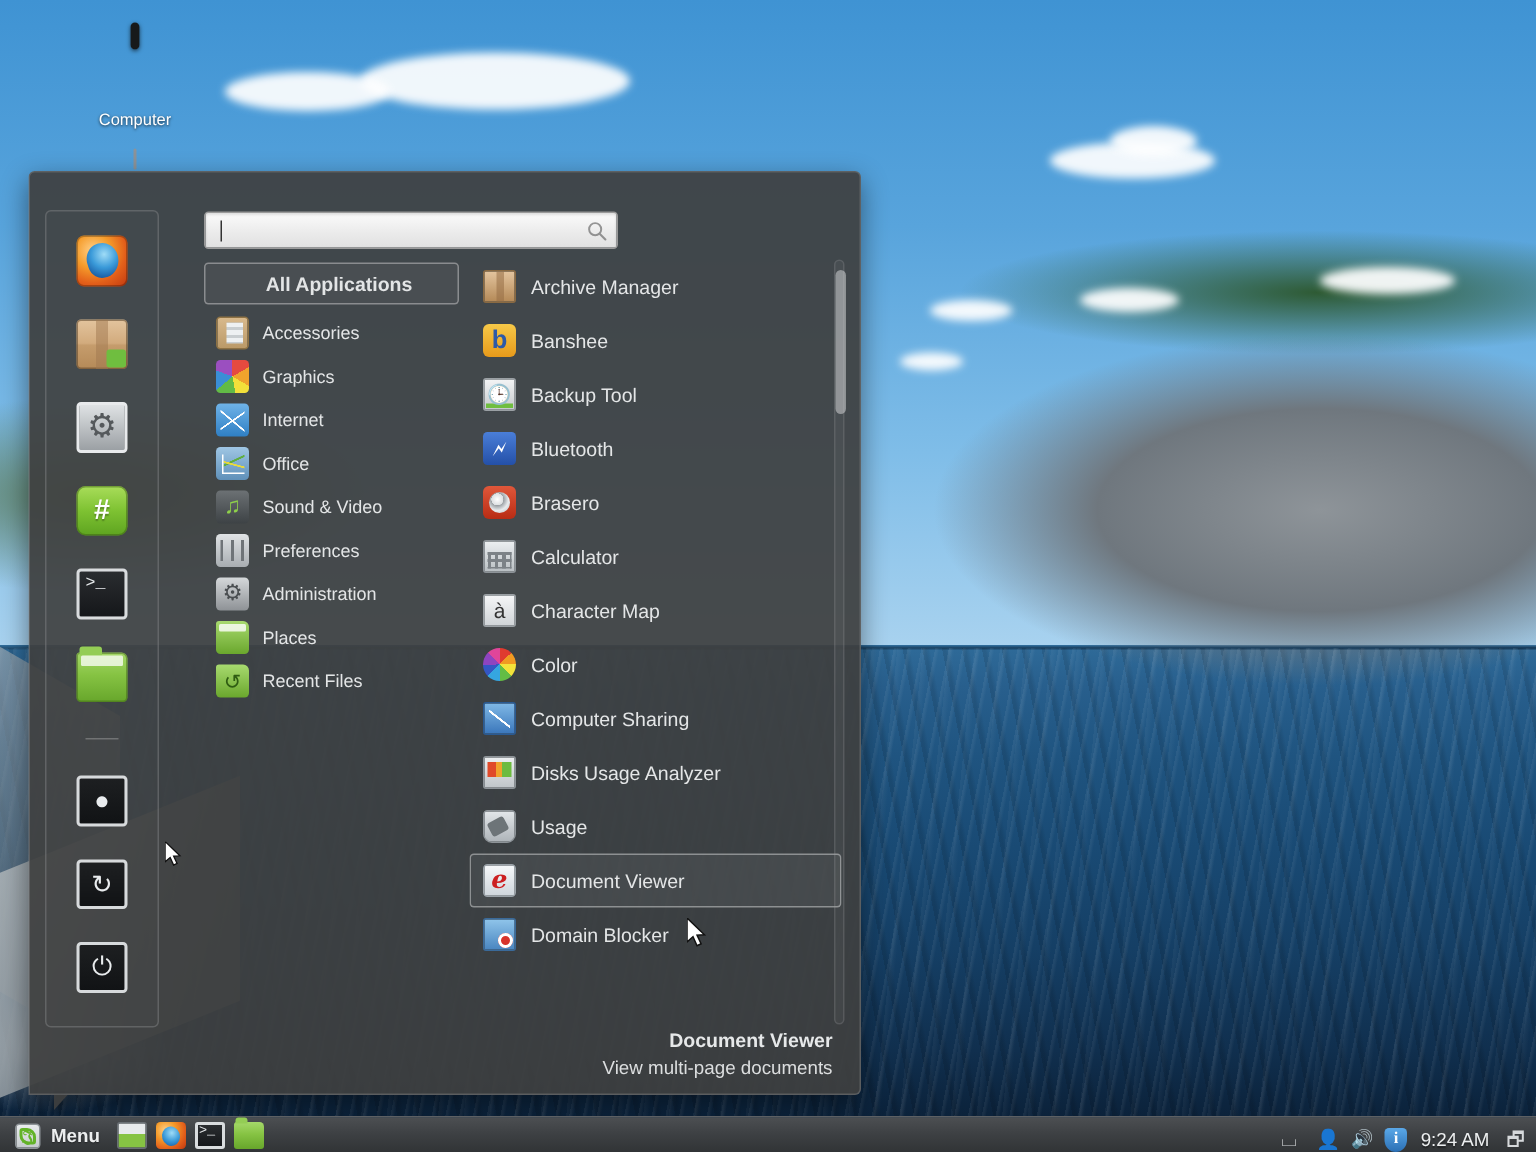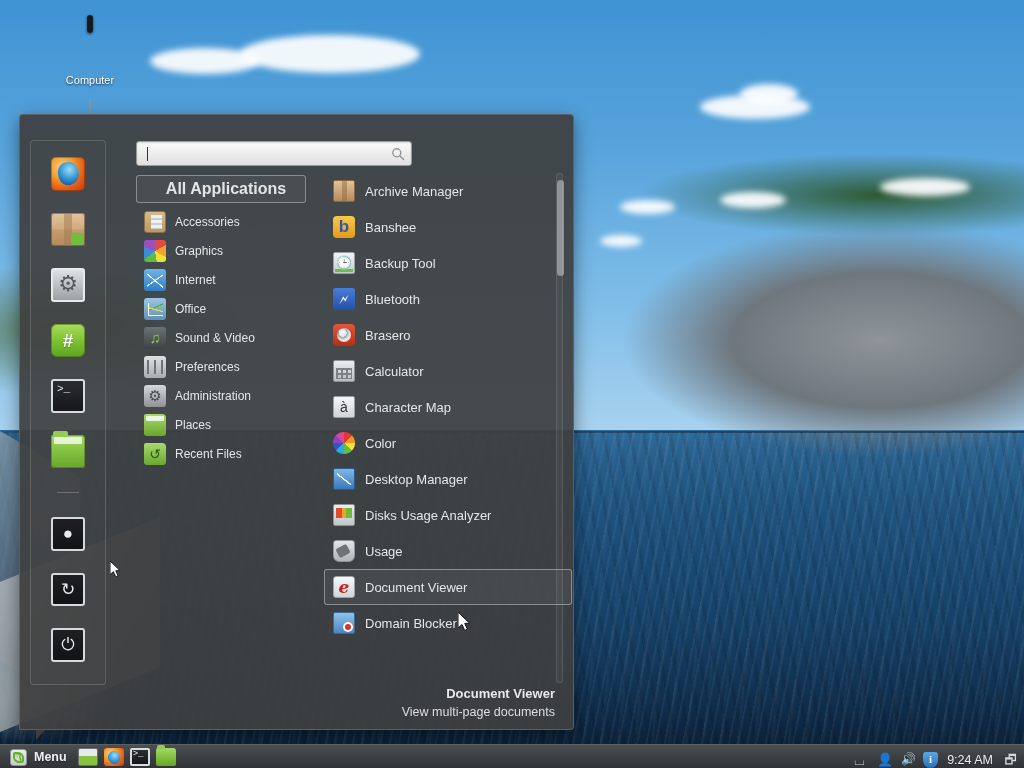--- a/index.html
+++ b/index.html
@@ -215,21 +215,21 @@
     display: flex; align-items: center; gap: 9px;
     height: 29px; padding: 0 8px; border-radius: 3px; cursor: pointer;
   }
   .cat-row.sel {
     border: 1px solid rgba(150,152,154,.85);
     background: rgba(255,255,255,0.045);
     font-weight: bold; justify-content: center;
     height: 28px; margin-bottom: 4px;
   }
   .cat-label { color: #e3e5e6; font-size: 12px; white-space: nowrap; }
-  .cat-row.sel .cat-label { font-size: 16px; margin-left: 10px; }
+  .cat-row.sel .cat-label { font-size: 13px; margin-left: 10px; }
   .cat-icon { width: 22px; height: 22px; flex: none; position: relative; border-radius: 3px; }
 
   .ic-acc { background: linear-gradient(to bottom,#d8b98c,#bb9a68); border:1px solid #8e7244; }
   .ic-acc::after { content:""; position:absolute; left:6px; top:3px; right:3px; bottom:3px;
     background: repeating-linear-gradient(to bottom,#eef1f2 0 3px,#c9ced0 3px 5px); }
   .ic-gfx { background: conic-gradient(#e54a3f 0deg 60deg,#f0a32c 60deg 120deg,#f2e03a 120deg 170deg,#62bb46 170deg 230deg,#3a8ed6 230deg 290deg,#9b4fc0 290deg 360deg); border-radius:3px; }
   .ic-net { background: linear-gradient(to bottom,#6fb3e8,#2f7fc4); border-radius:3px; }
   .ic-net::after { content:""; position:absolute; inset:3px; background:
     linear-gradient(40deg, transparent 45%, #fff 46%, #fff 50%, transparent 51%),
     linear-gradient(-35deg, transparent 45%, #fff 46%, #fff 50%, transparent 51%); }
@@ -249,21 +249,21 @@
     font-size:15px; line-height:22px; text-align:center; }
   .ic-places { background: linear-gradient(to bottom,#a8da6f,#6aa72d); border-radius:2px 4px 3px 3px; }
   .ic-places::after { content:""; position:absolute; left:2px; right:2px; top:2px; height:5px;
     background: rgba(255,255,255,.8); border-radius:1px; }
   .ic-recent { background: linear-gradient(to bottom,#a8da6f,#6aa72d); border-radius:2px 4px 3px 3px; }
   .ic-recent::after { content:"\21BA"; position:absolute; inset:0; color:#2f5c12;
     font-size:14px; line-height:22px; text-align:center; }
 
   
   #app-list {
-    position: absolute; left: 304px; top: 58px; width: 248px; height: 510px;
+    position: absolute; left: 293px; top: 58px; width: 248px; height: 510px;
     overflow: hidden;
   }
   .app-row {
     display: flex; align-items: center; gap: 10px;
     height: 36px; padding: 0 8px; border-radius: 3px;
     border: 1px solid transparent; cursor: pointer;
   }
   .app-row.active {
     border-color: rgba(160,162,164,.8);
     background: rgba(255,255,255,0.055);
@@ -523,21 +523,21 @@
     <div class="app-row">
       <span class="app-icon ai-charmap"></span>
       <span class="app-label">Character Map</span>
     </div>
     <div class="app-row">
       <span class="app-icon ai-color"></span>
       <span class="app-label">Color</span>
     </div>
     <div class="app-row">
       <span class="app-icon ai-dsharing"></span>
-      <span class="app-label">Desktop Manager</span>
+      <span class="app-label">Computer Sharing</span>
     </div>
     <div class="app-row">
       <span class="app-icon ai-dusage"></span>
       <span class="app-label">Disks Usage Analyzer</span>
     </div>
     <div class="app-row">
       <span class="app-icon ai-disks"></span>
       <span class="app-label">Usage</span>
     </div>
     <div class="app-row active">

